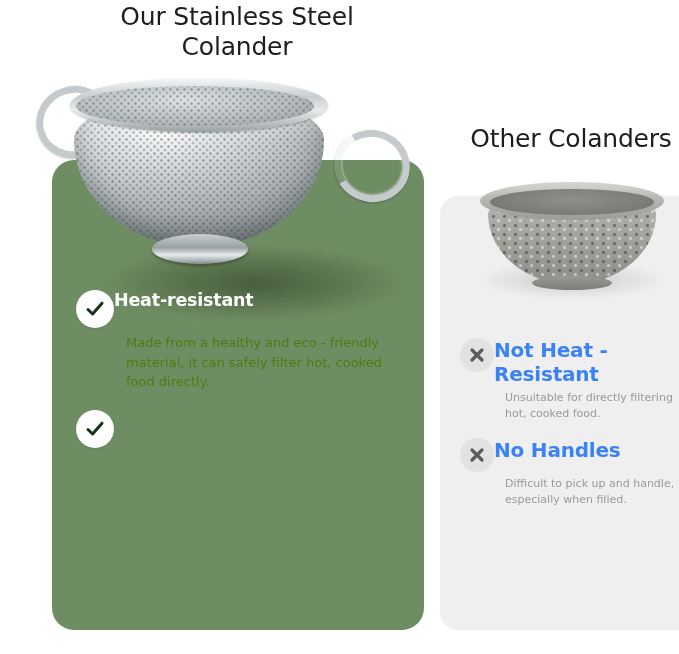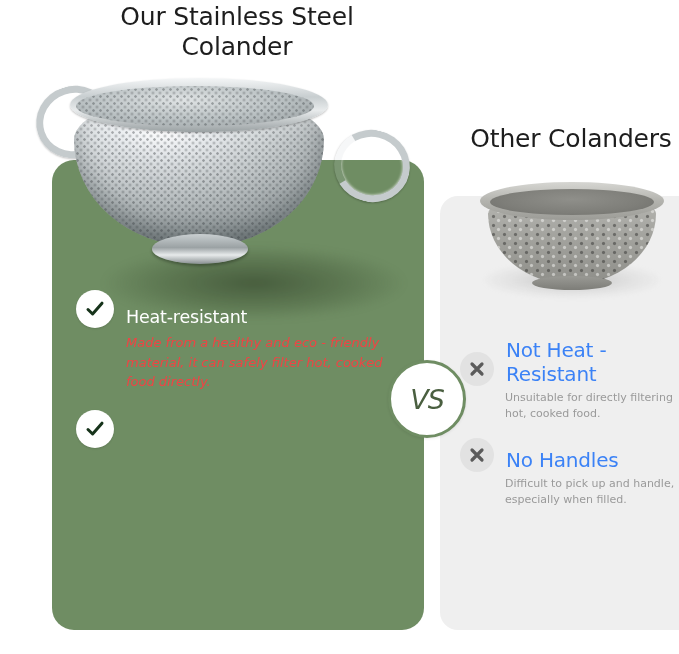--- a/index.html
+++ b/index.html
@@ -261,22 +261,23 @@
     left: 40px;
     top: 290px;
     width: 336px;
   }
   .feat {
     position: relative;
     margin-bottom: 18px;
   }
   .feat-head {
     display: flex;
-    align-items: flex-end;
-    gap: 12px;
+    align-items: flex-start;
+    gap: 0;
+    font-weight: bold;
   }
   .badge {
     flex: 0 0 auto;
     width: 38px;
     height: 38px;
     border-radius: 50%;
     background: #ffffff;
     display: flex;
     align-items: center;
     justify-content: center;
@@ -286,23 +287,22 @@
   .feat-title {
     font-size: 17.5px;
     color: #ffffff;
     letter-spacing: -0.2px;
     line-height: 1.2;
   }
   .feat-desc {
     margin: 5px 0 0 50px;
     font-size: 13px;
     line-height: 1.5;
-    color: #ef4444;
+    color: #4d7c0f;
     max-width: 278px;
-    font-style: italic;
   }
 
   .feat-list-right {
     position: absolute;
     left: 424px;
     top: 338px;
     width: 232px;
   }
   .feat-r { margin-bottom: 16px; }
   .badge-r {
@@ -361,23 +361,20 @@
   <div class="colander-plastic">
     <div class="p-shadow"></div>
     <div class="p-body">
       <div class="p-mesh"></div>
     </div>
     <div class="p-foot"></div>
     <div class="p-rim"></div>
     <div class="p-rim-in"></div>
   </div>
 
-  <div class="vs">
-    <span>VS</span>
-  </div>
 
   <div class="feat-list-left">
 
     <div class="feat">
       <div class="feat-head">
         <span class="badge">
           <svg width="20" height="20" viewBox="0 0 20 20" aria-hidden="true">
             <path d="M3 10.5 L7.6 15 L17 4.2" fill="none" stroke="#16331a" stroke-width="3" stroke-linecap="round" stroke-linejoin="round"></path>
           </svg>
         </span>

